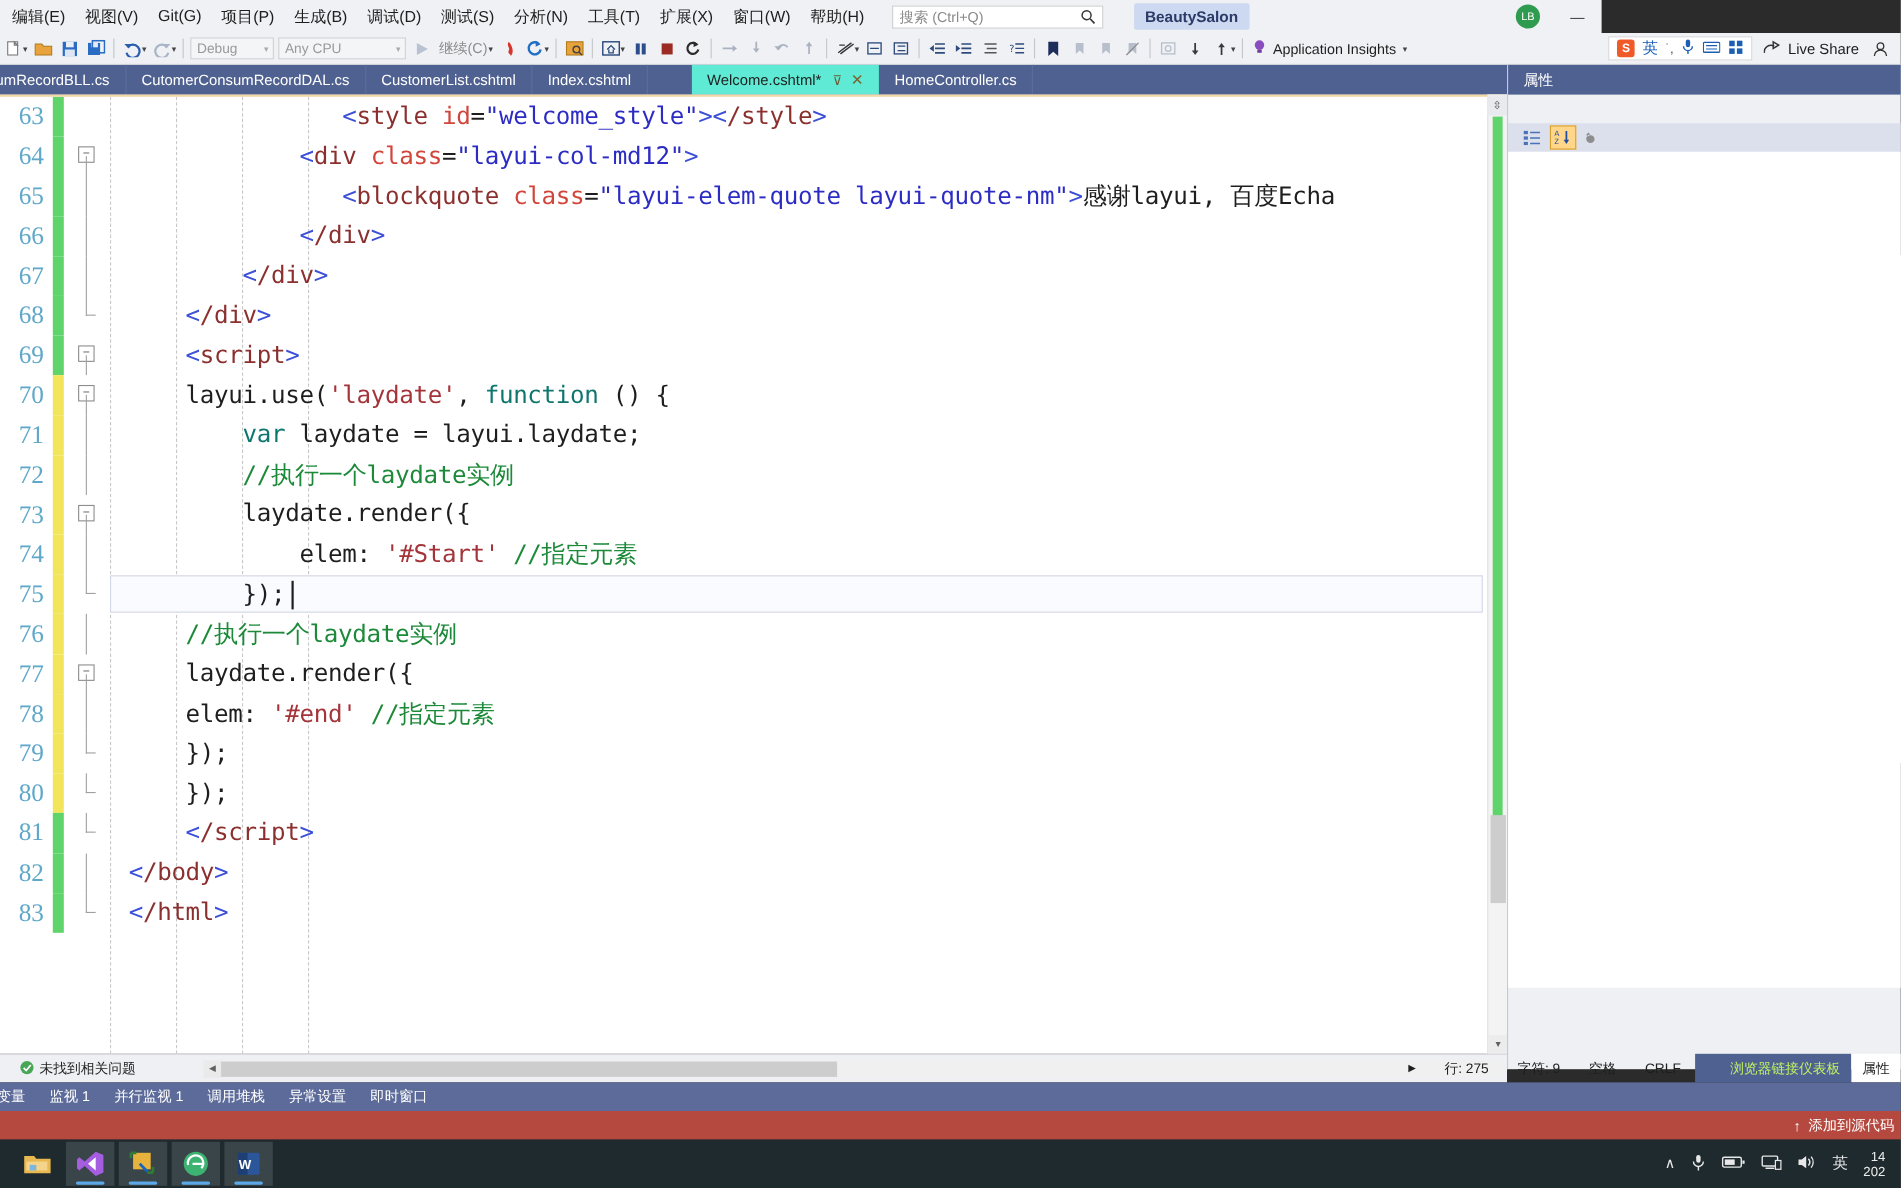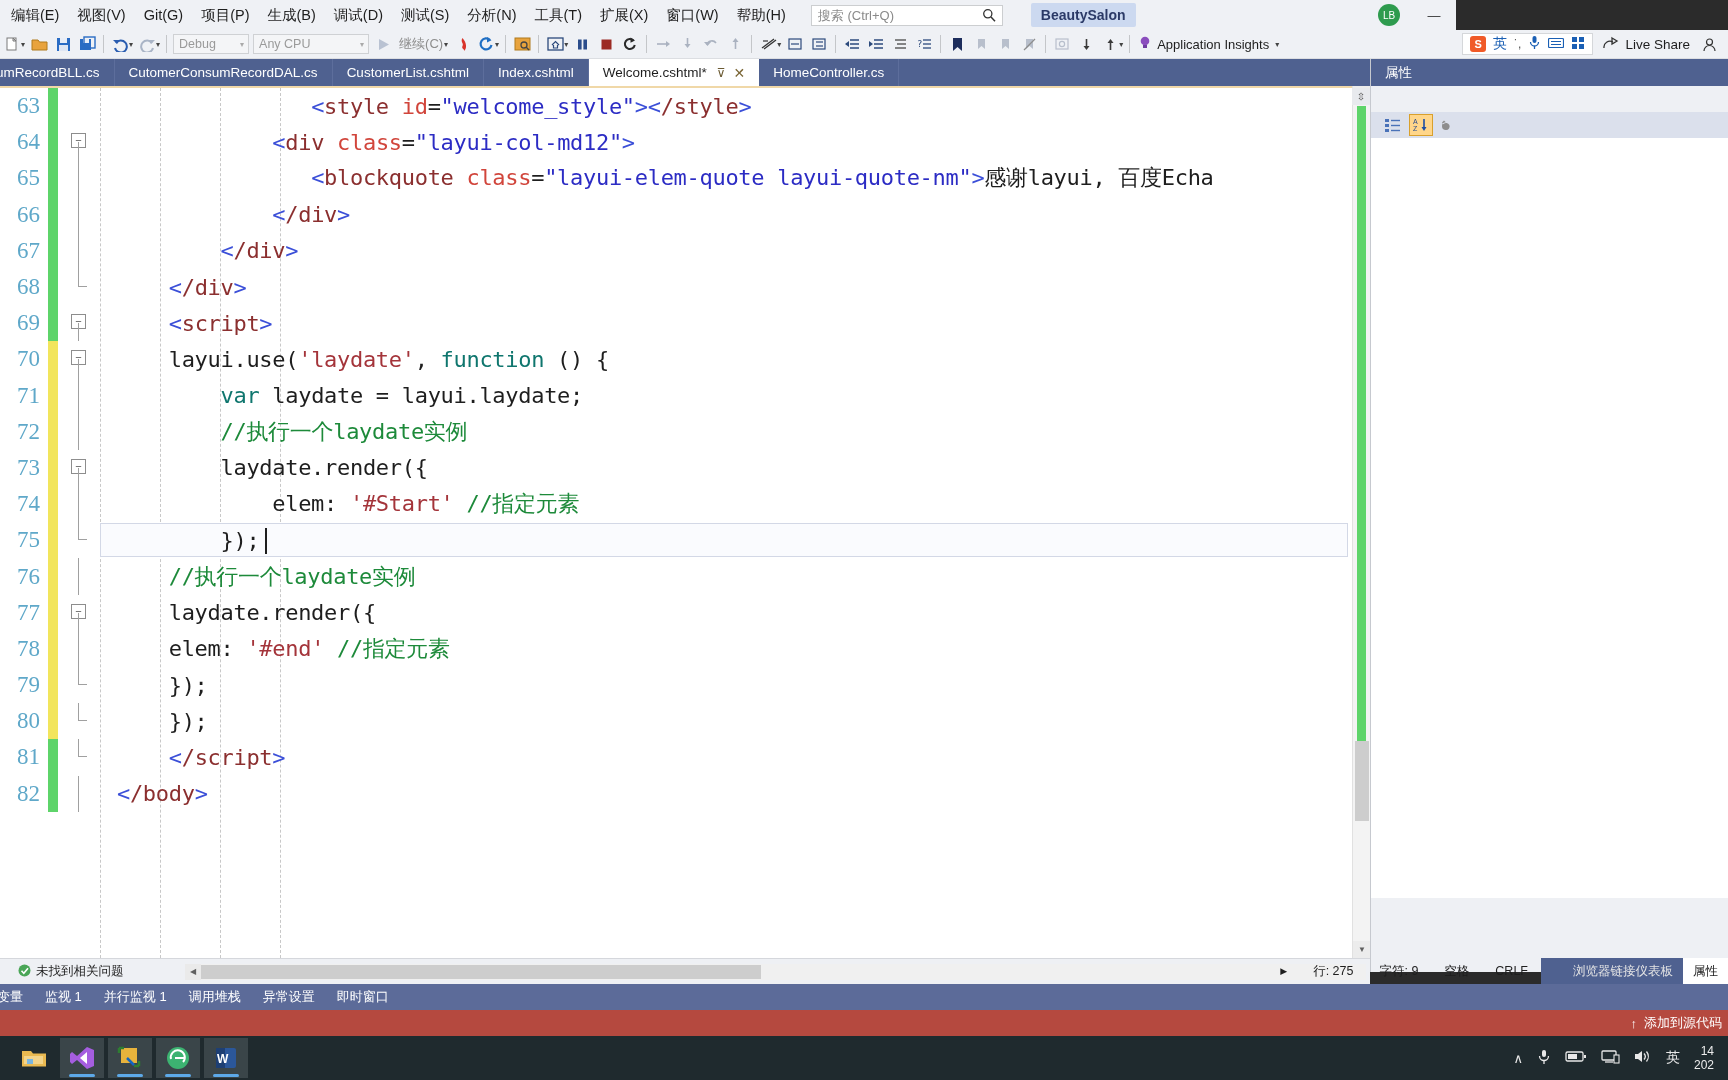--- a/index.html
+++ b/index.html
@@ -80,21 +80,21 @@
   .tabstrip {
     position:absolute; left:0; top:59px; width:1728px; height:27px;
     background:#4f6190; display:flex; align-items:flex-end;
   }
   .doctab {
     height:27px; display:flex; align-items:center; padding:0 14px;
     color:#ffffff; font-size:13.5px; white-space:nowrap;
     border-right:1px solid #5d6e9c;
   }
   .doctab.active {
-    background:#ffffff; color:#1e1e1e; border-right:none;
+    background:#5eead4; color:#1e1e1e; border-right:none;margin-left:40px;
   }
   .doctab .pin { margin-left:10px; font-size:12px; color:#6b5a32; }
   .doctab .close { margin-left:8px; font-size:14px; color:#7a6534; }
   .tabstrip-right {
     margin-left:auto; display:flex; align-items:center; gap:10px;
     padding-right:8px; height:27px; color:#dfe4f0;
   }
 
   
   .proppanel {
@@ -204,21 +204,21 @@
 
   
   .statusbar {
     position:absolute; left:0; top:958px; width:1728px; height:26px;
     background:#eef0f4; display:flex; align-items:center;
     border-top:1px solid #d5d7dc; font-size:12.5px; color:#1e1e1e;
   }
   .status-right { margin-left:auto; display:flex; align-items:center; gap:0; }
   .sr-cell { padding:0 13px; white-space:nowrap; }
   .sb-tab { height:26px; display:flex; align-items:center; padding:0 10px; font-size:12.5px; }
-  .sb-tab.active { background:#4f6190; color:#e5e5e5;padding-left:32px; }
+  .sb-tab.active { background:#4f6190; color:#bef264;padding-left:32px; }
   .sb-tab.plain { background:#ffffff; color:#1e1e1e; }
 
   
   .bottomtabs {
     position:absolute; left:0; top:984px; width:1728px; height:26px;
     background:#5c6b99; display:flex; align-items:center;
     color:#ffffff; font-size:13px;
   }
   .bt-item { padding:0 11px; height:26px; display:flex; align-items:center; white-space:nowrap;}
 
@@ -772,20 +772,29 @@
           <div class="codetext"><span class="k-plain">     </span><span class="k-brk">&lt;</span><span class="k-tag">/script</span><span class="k-brk">&gt;</span></div>
         </div>
         <div class="row">
           <div class="ln">82</div>
           <div class="chgbar chg-green"></div>
           <div class="outline">
             <div class="out-line"></div>
           </div>
           <div class="codetext"><span class="k-plain"> </span><span class="k-brk">&lt;</span><span class="k-tag">/body</span><span class="k-brk">&gt;</span></div>
         </div>
+        <div class="row">
+          <div class="ln">83</div>
+          <div class="chgbar chg-green"></div>
+          <div class="outline">
+            <div class="out-line half-top"></div>
+            <div class="out-bracket"></div>
+          </div>
+          <div class="codetext"><span class="k-plain"> </span><span class="k-brk">&lt;</span><span class="k-tag">/html</span><span class="k-brk">&gt;</span></div>
+        </div>
       </div>
     <div class="curline" id="cur-line-box" style="top: 435.4px;"></div>
     <div class="caret" id="text-caret" style="top: 440.4px; left: 265px;"></div>
   </div>
 
   <div class="vscroll" style="left:1352px;">
     <div class="vs-up">▲</div>
     <div class="vs-track-mark" style="top:20px; height:640px;"></div>
     <div class="vs-thumb" style="top:655px; height:80px;"></div>
     <div class="vs-dn" style="position:absolute;bottom:0;">▼</div>

